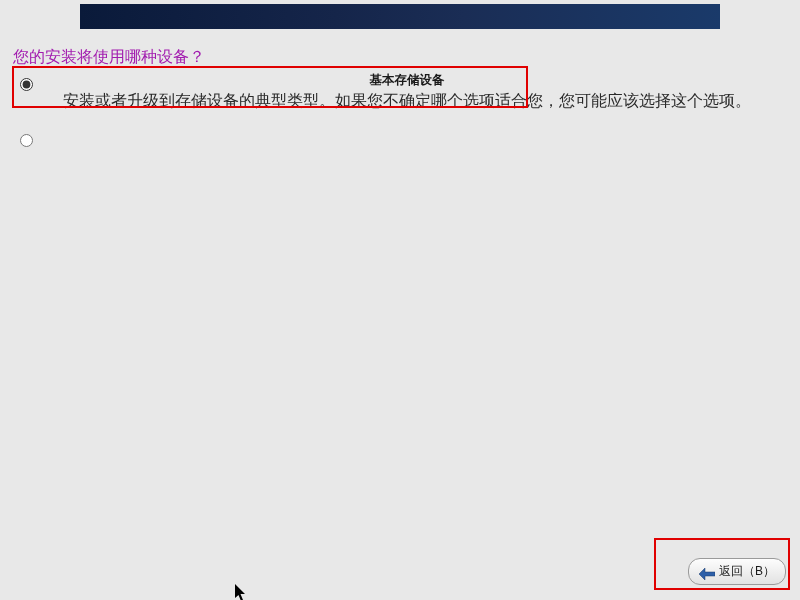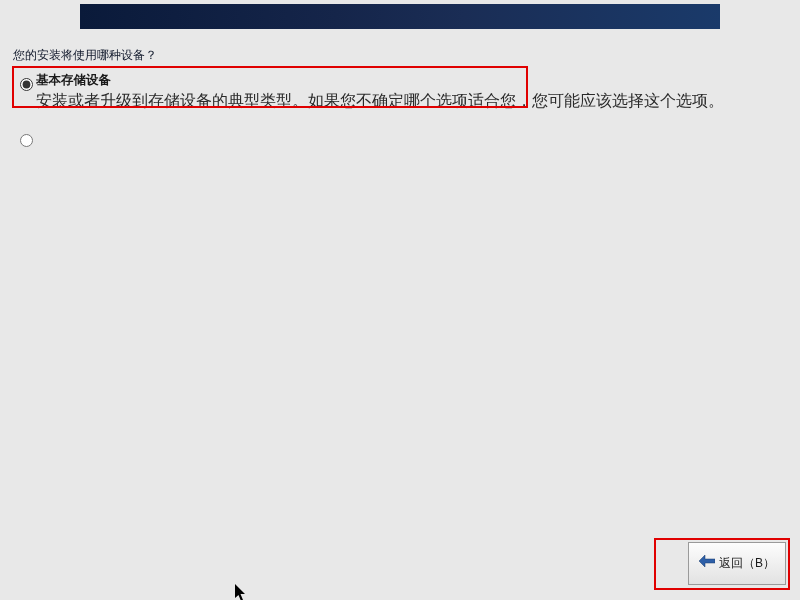--- a/index.html
+++ b/index.html
@@ -17,22 +17,22 @@
       top: 4px;
       left: 80px;
       width: 640px;
       height: 25px;
       background: linear-gradient(to right, #0a1a3a, #15254a 40%, #1a2d55 60%, #1a3a6a);
     }
     .prompt {
       position: absolute;
       top: 47px;
       left: 13px;
-      color: #0f172a;
-      font-size: 12px;
+      color: #a21caf;
+      font-size: 16px;
       font-family: Liberation Serif, serif;
     }
     .options {
       position: absolute;
       top: 72px;
       left: 18px;
       width: 760px;
     }
     .option-row {
       display: flex;
@@ -43,21 +43,21 @@
       width: 16px;
       padding-top: 6px;
       display: flex;
       justify-content: center;
     }
     input[type=radio] {
       width: 13px;
       height: 13px;
       accent-color: #333;
     }
-    .option-text { flex: 1; padding-left: 2px; }
+    .option-text { flex: 1; padding-left: 2px; text-align: center; }
     .option-title {
       font-weight: bold;
       color: #1a1a1a;
       font-size: 12.5px;
       line-height: 1.35;
     }
     .option-desc {
       color: #2a2a2a;
       font-size: 16px;
       line-height: 1.45;
@@ -82,26 +82,26 @@
     }
     .footer {
       position: absolute;
       bottom: 15px;
       right: 14px;
       display: flex;
       gap: 25px;
     }
     .btn {
       display: inline-flex;
-      align-items: flex-start;
+      align-items: flex-end;
       gap: 4px;
-      padding: 12px 10px;
+      padding: 4px 10px;
       background: linear-gradient(to bottom, #fdfdfd, #e2e2e2);
       border: 1px solid #9a9a9a;
-      border-radius: 0;
+      border-radius: 12px;
       font-size: 12px;
       color: #1a1a1a;
       cursor: pointer;
     }
     .arrow-svg { width: 16px; height: 12px; }
     .cursor {
       position: absolute;
       top: 584px;
       left: 235px;
       width: 12px;

